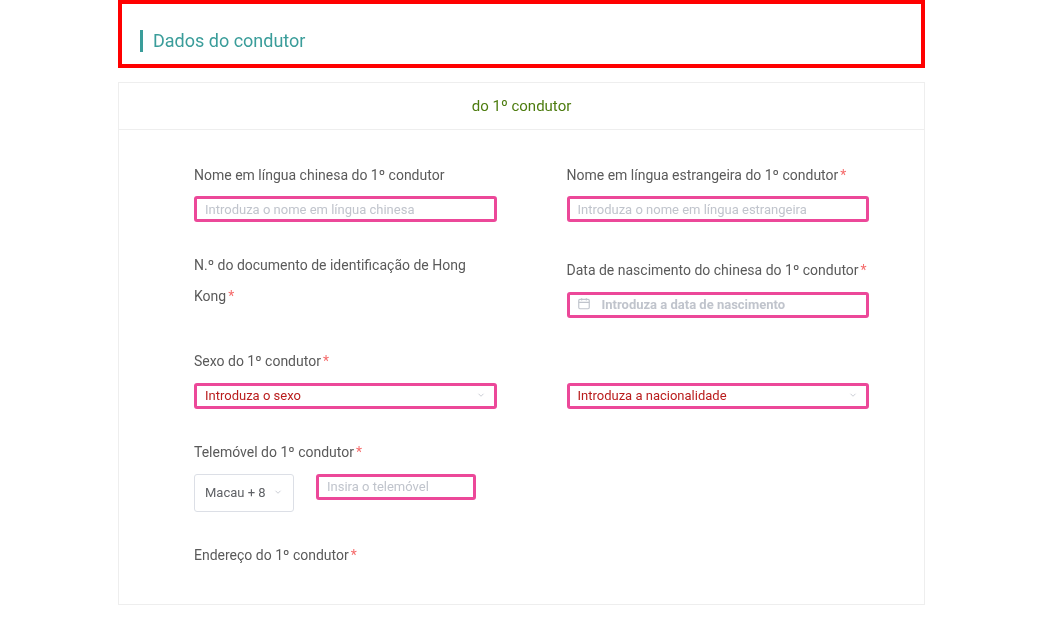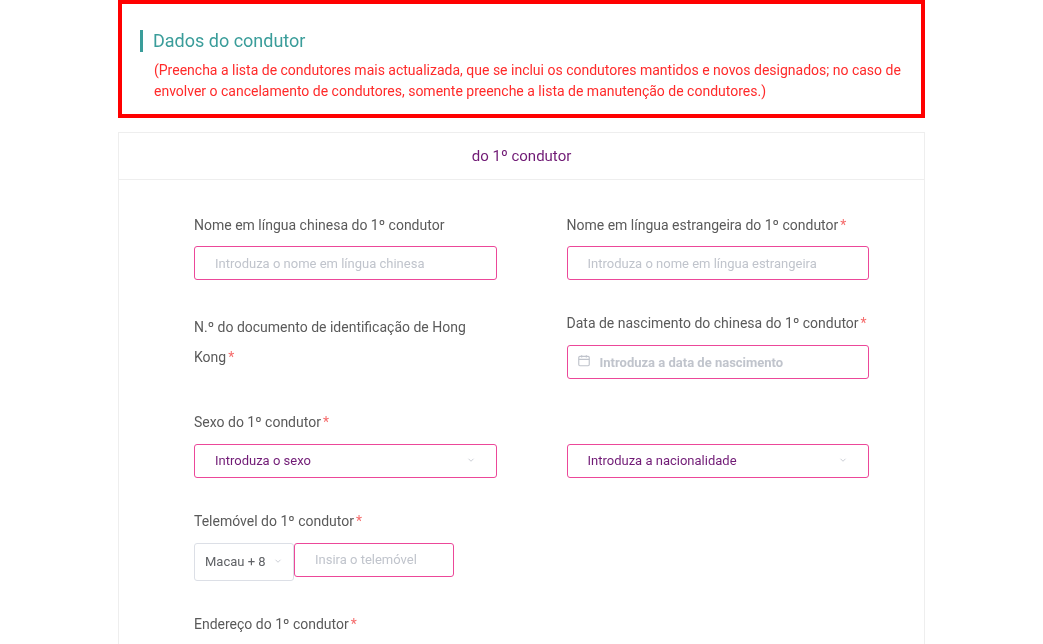--- a/index.html
+++ b/index.html
@@ -35,21 +35,21 @@
     padding-left: 14px;
   }
   .card {
     margin: 14px 118px 0 118px;
     border: 1px solid #eeeeee;
   }
   .card-header {
     text-align: center;
     padding: 14px 0;
     font-size: 15px;
-    color: #701a75;
+    color: #4d7c0f;
     border-bottom: 1px solid #eeeeee;
   }
   .card-body {
     padding: 30px 55px 0 75px;
   }
   .row {
     display: flex;
     gap: 70px;
     margin-bottom: 28px;
     align-items: flex-end;
@@ -66,41 +66,41 @@
     color: #5a5a5a;
     line-height: 2.2;
     margin-bottom: 6px;
   }
   .req {
     color: #f56c6c;
     margin-left: 2px;
   }
   .input, .select {
     width: 100%;
-    height: 34px;
-    border: 1px solid #ec4899;
+    height: 26px;
+    border: 3px solid #ec4899;
     border-radius: 3px;
-    padding: 0 20px;
+    padding: 0 8px;
     font-size: 13px;
     color: #606266;
     background: #ffffff;
     outline: none;
     font-family: inherit;
   }
   .input::placeholder {
     color: #c0c4cc;
   }
   .select {
     display: flex;
     align-items: center;
     justify-content: space-between;
     cursor: pointer;
   }
   .select-placeholder {
-    color: #701a75;
+    color: #b91c1c;
   }
   .chevron {
     color: #c0c4cc;
     font-size: 12px;
   }
   .date-wrap {
     position: relative;
   }
   .date-wrap .input {
     padding-left: 32px;
@@ -110,21 +110,21 @@
     position: absolute;
     left: 10px;
     top: 50%;
     transform: translateY(-50%);
     color: #c0c4cc;
     font-size: 14px;
     pointer-events: none;
   }
   .phone-group {
     display: flex;
-    gap: 0;
+    gap: 22px;
   }
   .phone-prefix {
     width: 100px;
     height: 38px;
     border: 1px solid #dcdfe6;
     border-radius: 3px;
     padding: 0 10px;
     display: flex;
     align-items: center;
     justify-content: space-between;
@@ -136,21 +136,20 @@
     width: 160px;
   }
 </style>
 </head>
 <body>
 
 <div class="page">
 
   <div class="highlight-box">
     <div class="section-title">Dados do condutor</div>
-    <div class="section-note">(Preencha a lista de condutores mais actualizada, que se inclui os condutores mantidos e novos designados; no caso de envolver o cancelamento de condutores, somente preenche a lista de manutenção de condutores.)</div>
   </div>
 
   <div class="card">
     <div class="card-header">do 1º condutor</div>
     <div class="card-body">
 
       <div class="row">
         <div class="field">
           <div class="label">
             <span>Nome em língua chinesa do 1º condutor</span>

